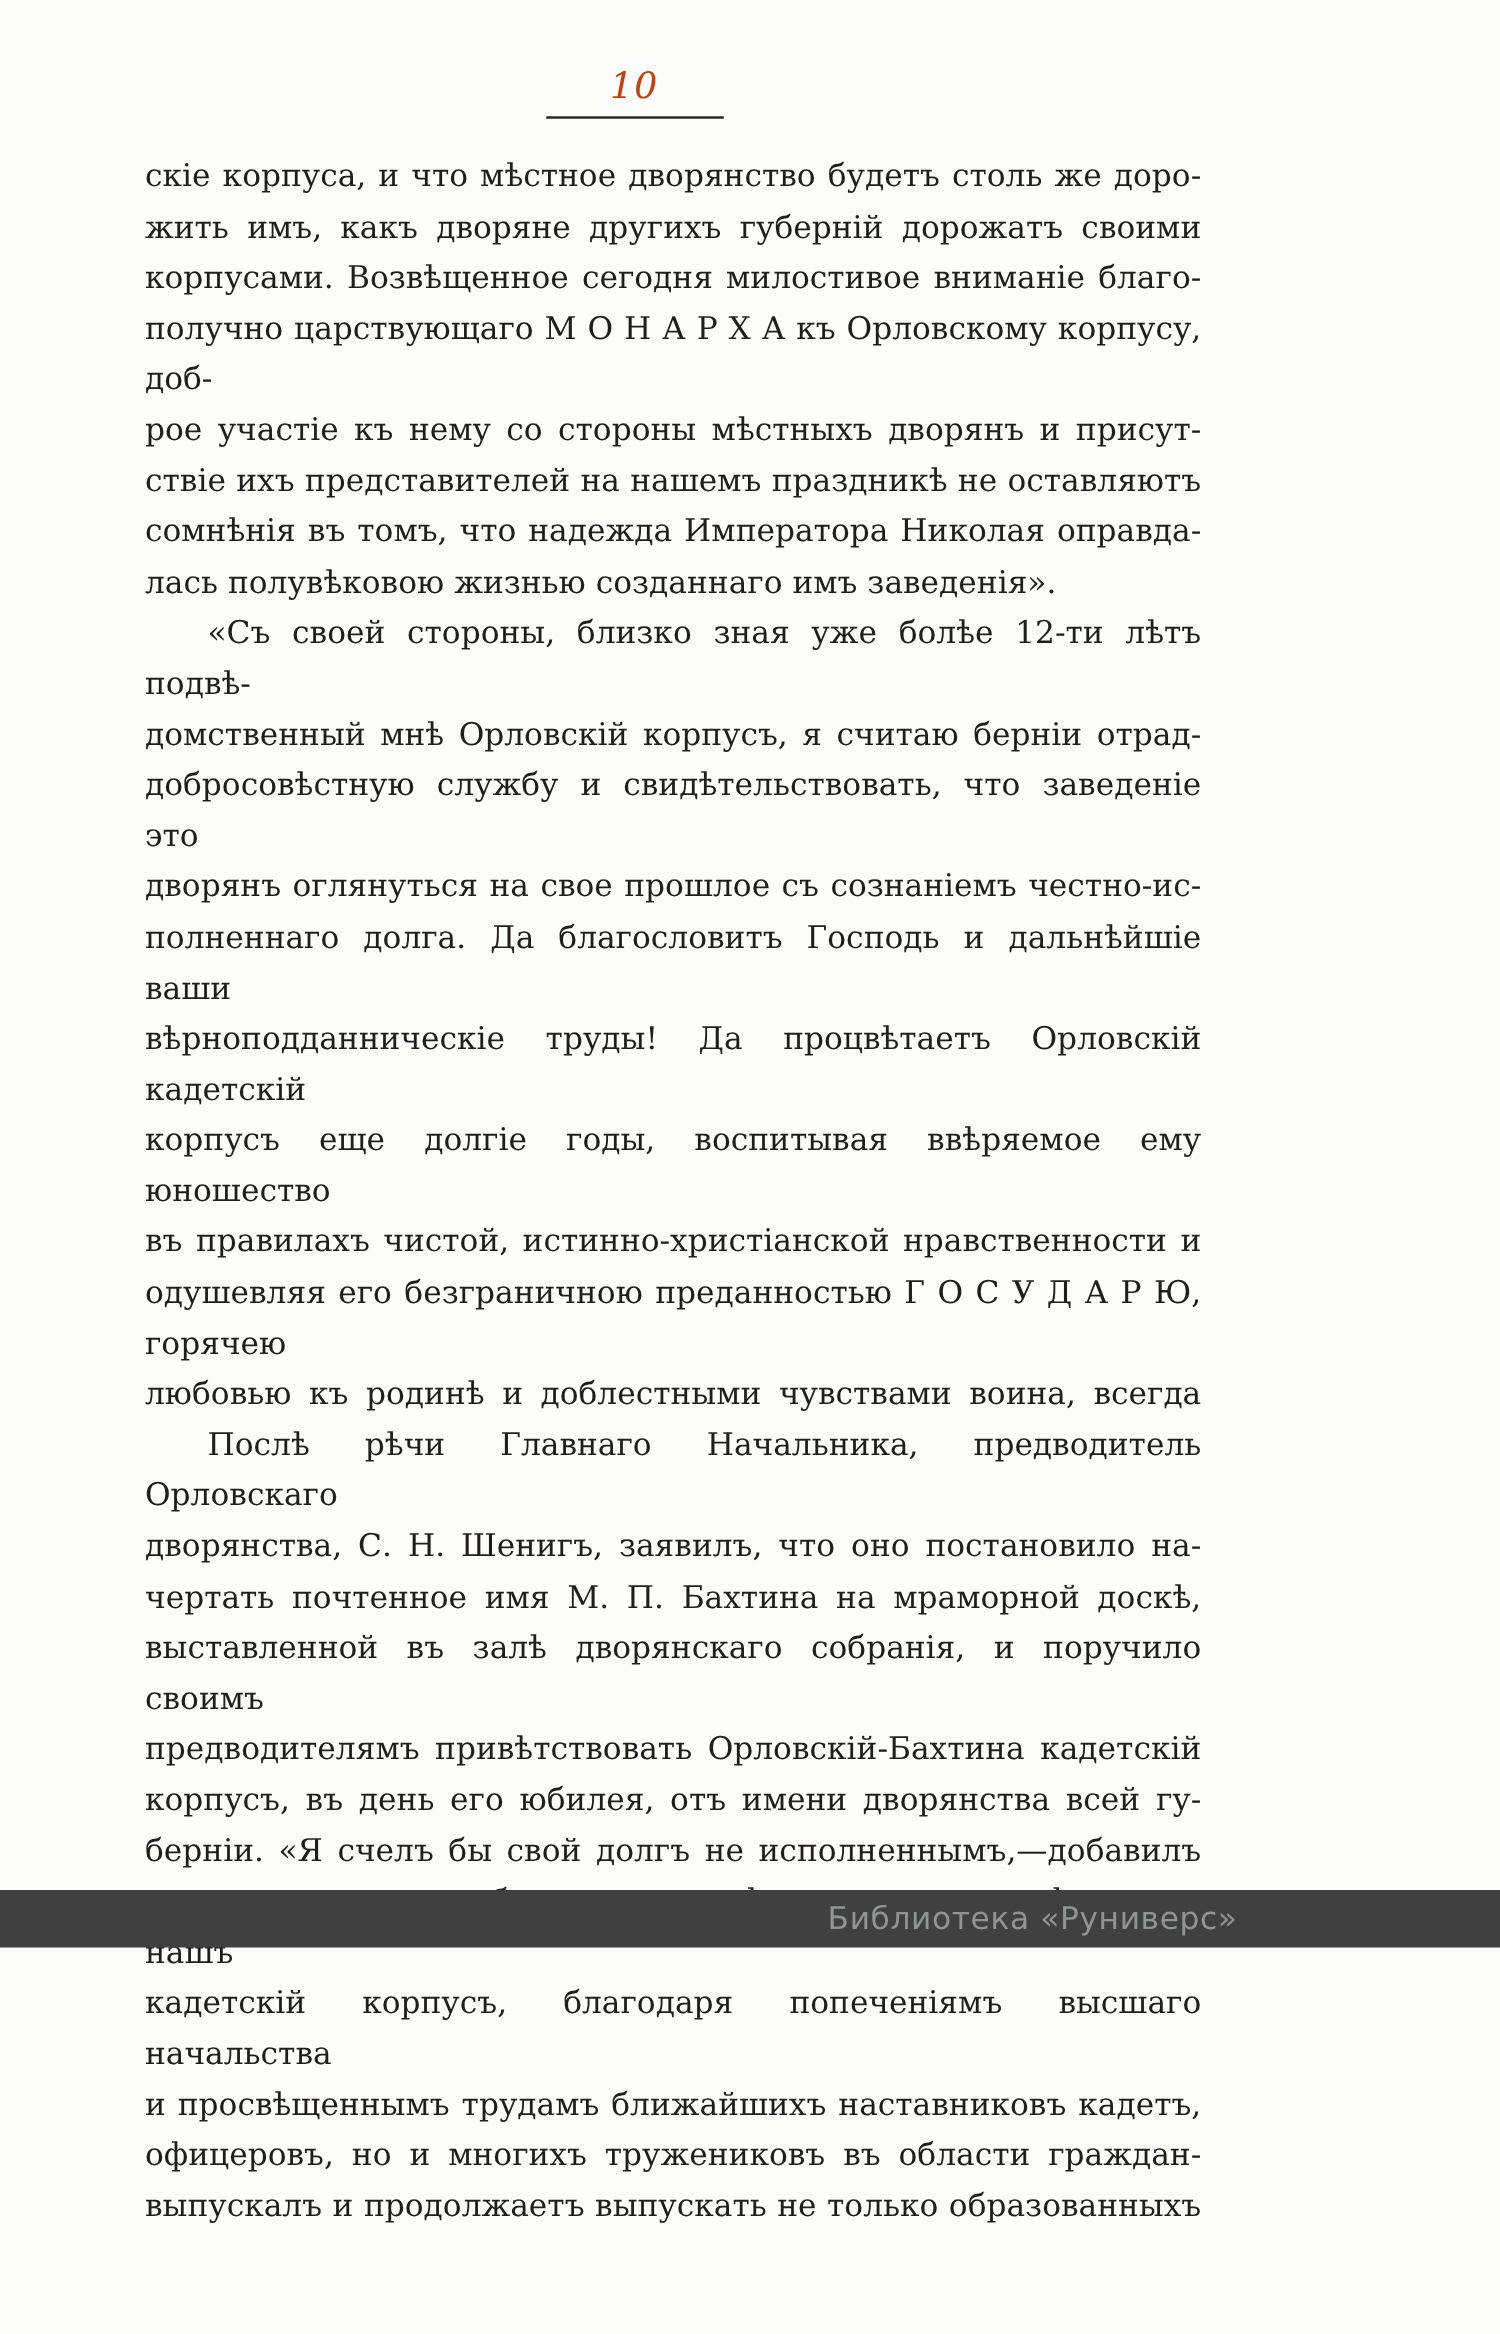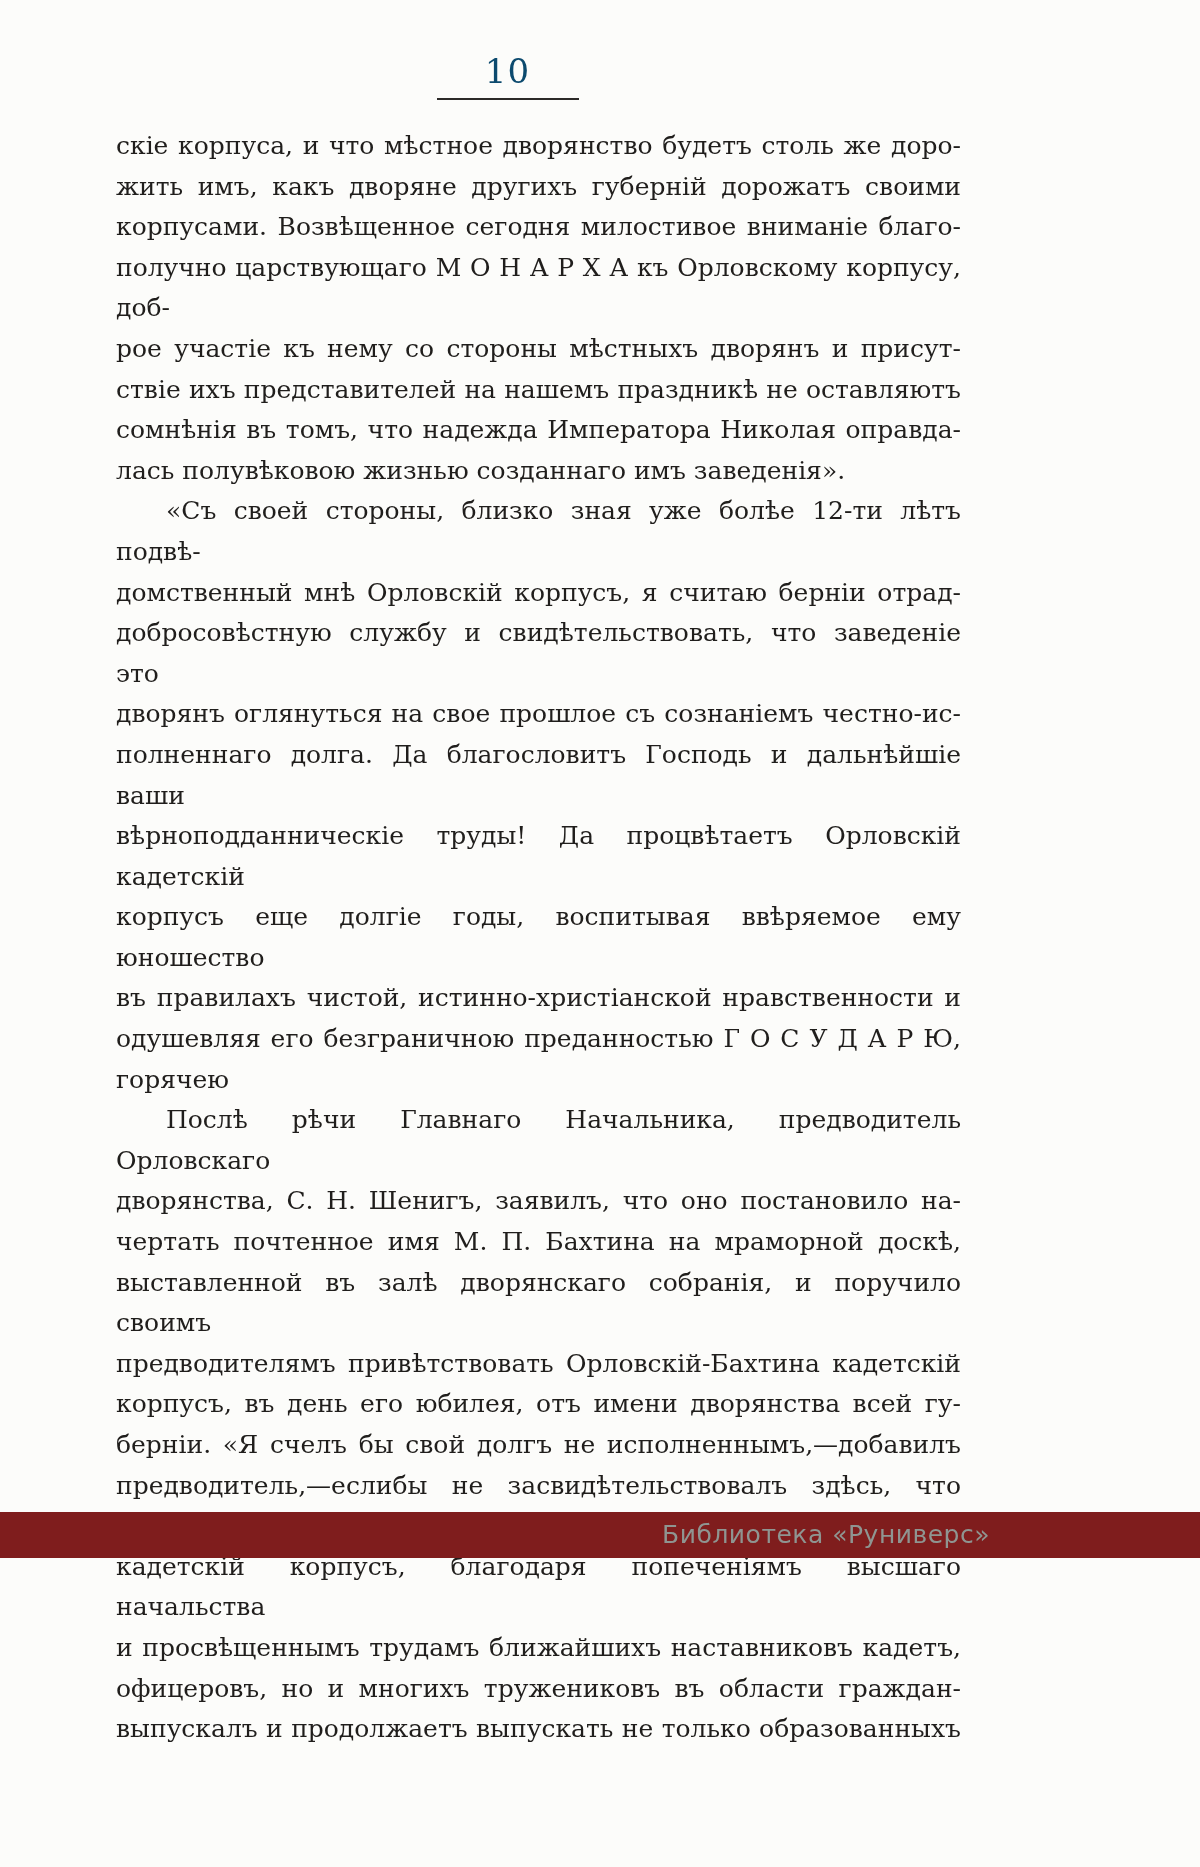--- a/index.html
+++ b/index.html
@@ -18,24 +18,25 @@
     margin: 0 auto;
   }
   .page-header {
     padding-top: 54px;
     width: 845px;
     margin-left: 85px;
     text-align: center;
   }
   .page-number {
     display: inline-block;
-    font-size: 34px;
+    font-size: 29px;
     line-height: 1;
     letter-spacing: 1px;
-    color: #0c4a6e;
+    color: #c2410c;
+    font-style: italic;
   }
   .header-rule {
     width: 142px;
     height: 0;
     border-top: 2px solid #2c2a28;
     margin: 10px auto 0 auto;
   }
   .text-block {
     width: 845px;
     margin: 26px 270px 0 116px;
@@ -57,21 +58,21 @@
   }
   .line.first-indent {
     text-indent: 50px;
   }
   .footer-strip {
     position: absolute;
     left: 0;
     top: 1512px;
     width: 1200px;
     height: 46px;
-    background: #7f1d1d;
+    background: #404040;
   }
   .watermark {
     position: absolute;
     right: 210px;
     top: 0;
     height: 46px;
     line-height: 46px;
     font-family: "DejaVu Sans", sans-serif;
     font-size: 25px;
     color: #8f9591;
@@ -102,20 +103,21 @@
       <div class="paragraph">
         <div class="line first-indent">«Съ своей стороны, близко зная уже болѣе 12-ти лѣтъ подвѣ-</div>
         <div class="line">домственный мнѣ Орловскій корпусъ, я считаю берніи отрад-</div>
         <div class="line">добросовѣстную службу и свидѣтельствовать, что заведеніе это</div>
         <div class="line">дворянъ оглянуться на свое прошлое съ сознаніемъ честно-ис-</div>
         <div class="line">полненнаго долга. Да благословитъ Господь и дальнѣйшіе ваши</div>
         <div class="line">вѣрноподданническіе труды! Да процвѣтаетъ Орловскій кадетскій</div>
         <div class="line">корпусъ еще долгіе годы, воспитывая ввѣряемое ему юношество</div>
         <div class="line">въ правилахъ чистой, истинно-христіанской нравственности и</div>
         <div class="line">одушевляя его безграничною преданностью Г О С У Д А Р Ю, горячею</div>
+        <div class="line">любовью къ родинѣ и доблестными чувствами воина, всегда</div>
       </div>
       <div class="paragraph">
         <div class="line first-indent">Послѣ рѣчи Главнаго Начальника, предводитель Орловскаго</div>
         <div class="line">дворянства, С. Н. Шенигъ, заявилъ, что оно постановило на-</div>
         <div class="line">чертать почтенное имя М. П. Бахтина на мраморной доскѣ,</div>
         <div class="line">выставленной въ залѣ дворянскаго собранія, и поручило своимъ</div>
         <div class="line">предводителямъ привѣтствовать Орловскій-Бахтина кадетскій</div>
         <div class="line">корпусъ, въ день его юбилея, отъ имени дворянства всей гу-</div>
         <div class="line">берніи. «Я счелъ бы свой долгъ не исполненнымъ,—добавилъ</div>
         <div class="line">предводитель,—еслибы не засвидѣтельствовалъ здѣсь, что нашъ</div>

